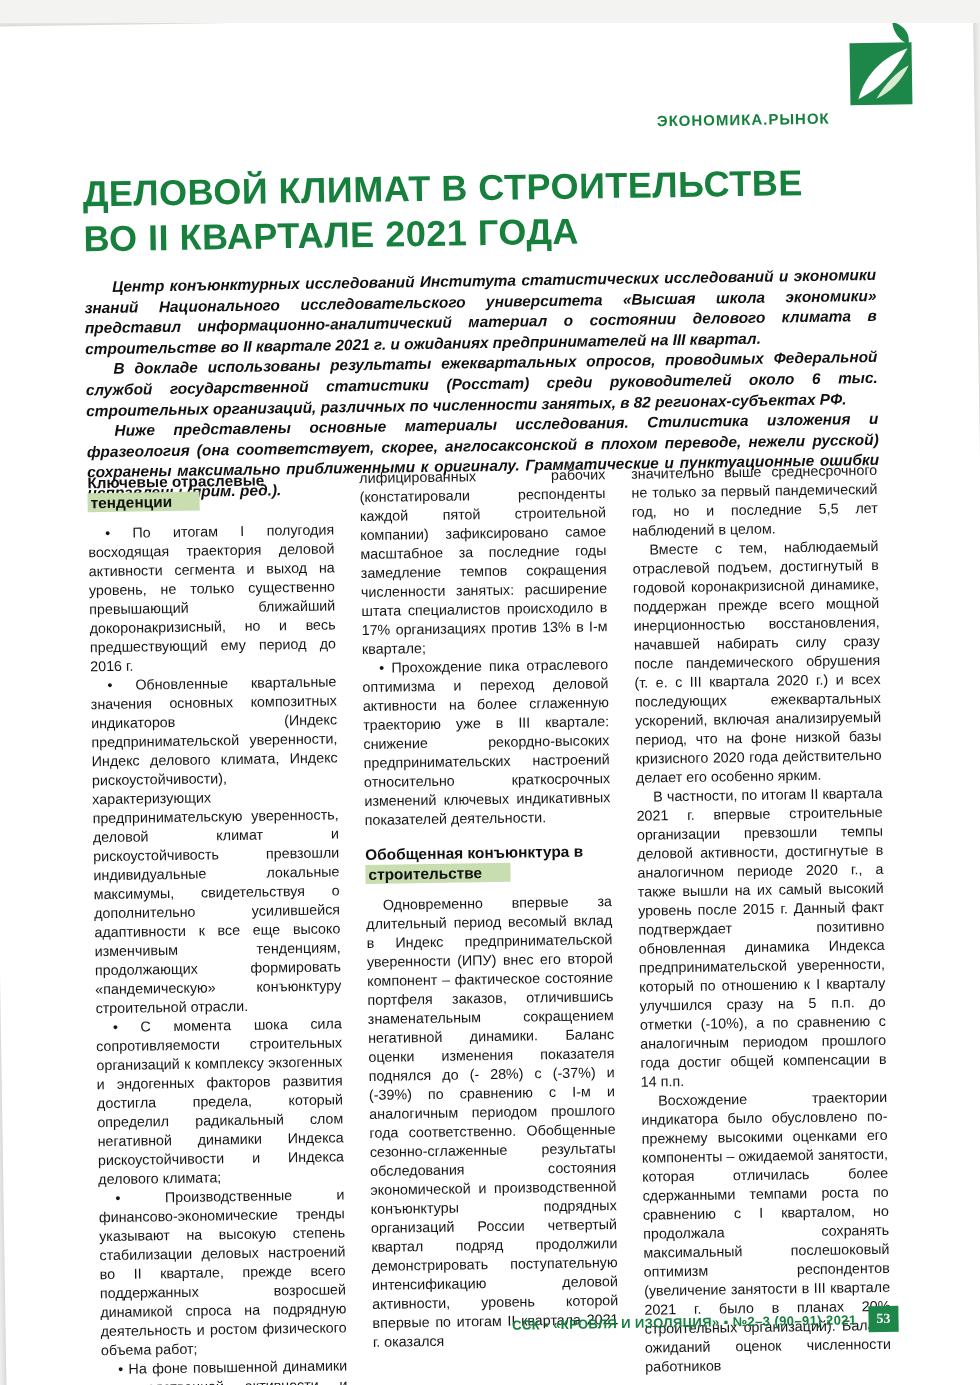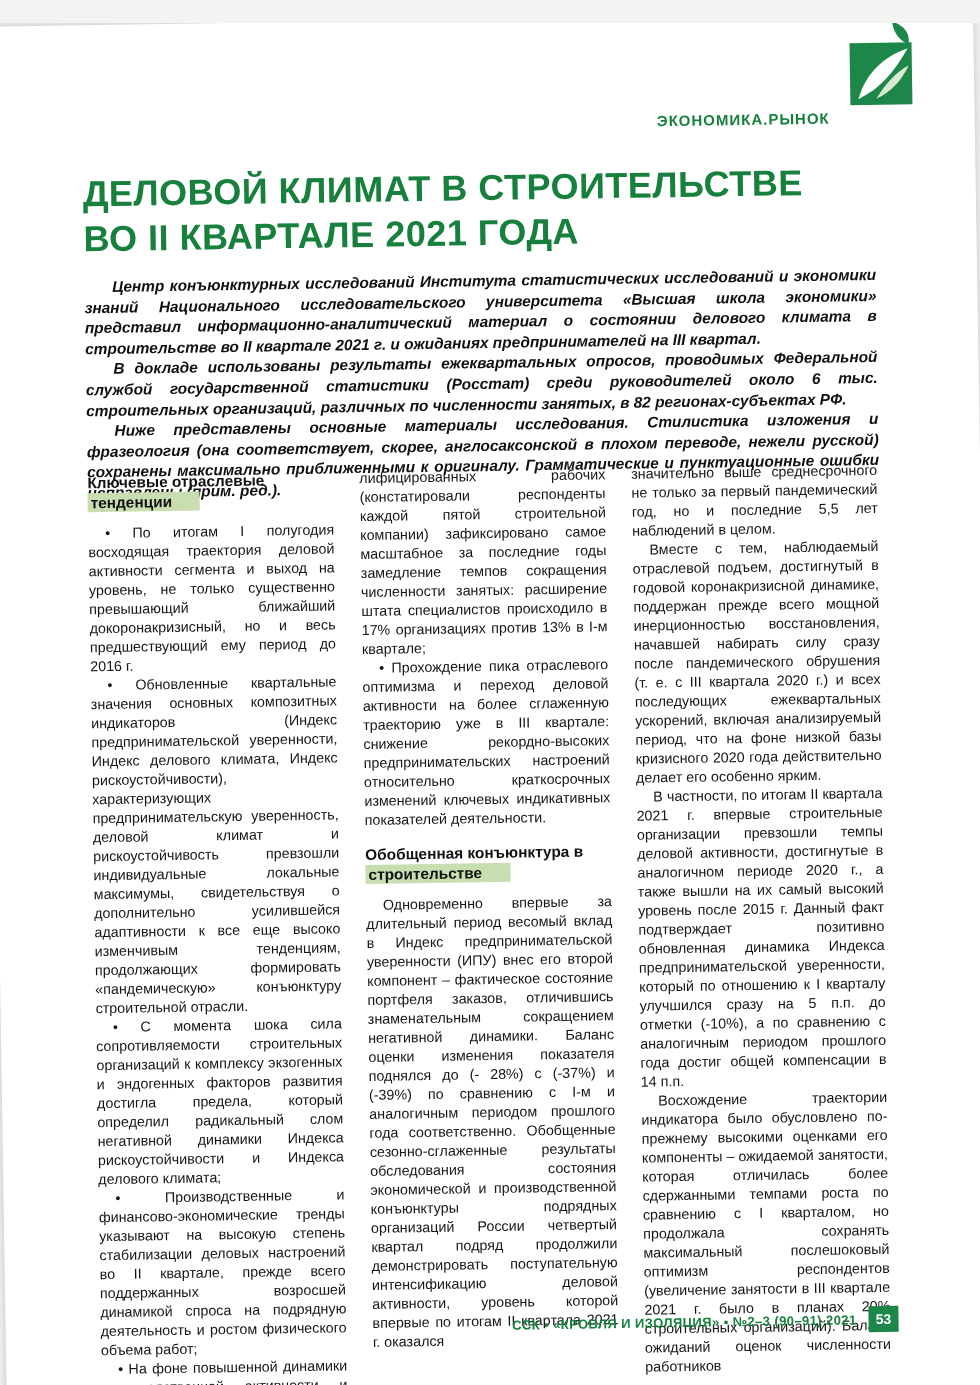--- a/index.html
+++ b/index.html
@@ -51,21 +51,21 @@
   .footer{
     position:absolute;right:95px;bottom:74px;
     display:flex;align-items:center;gap:12px;
   }
   .footer-text{
     color:#17803d;font-weight:700;font-size:13px;letter-spacing:.4px;
   }
   .page-badge{
     width:30px;height:26px;background:#1d8649;color:#fff;
     font-weight:700;font-size:14px;
-    display:flex;align-items:center;justify-content:center;
+    display:flex;align-items:center;justify-content:center;font-family:Liberation Serif, serif;
   }
 </style>
 </head>
 <body>
 
 <div class="viewport">
   <div class="sheet">
 
     <div class="logo">
       <svg width="70" height="86" viewBox="0 0 70 86" xmlns="http://www.w3.org/2000/svg">

